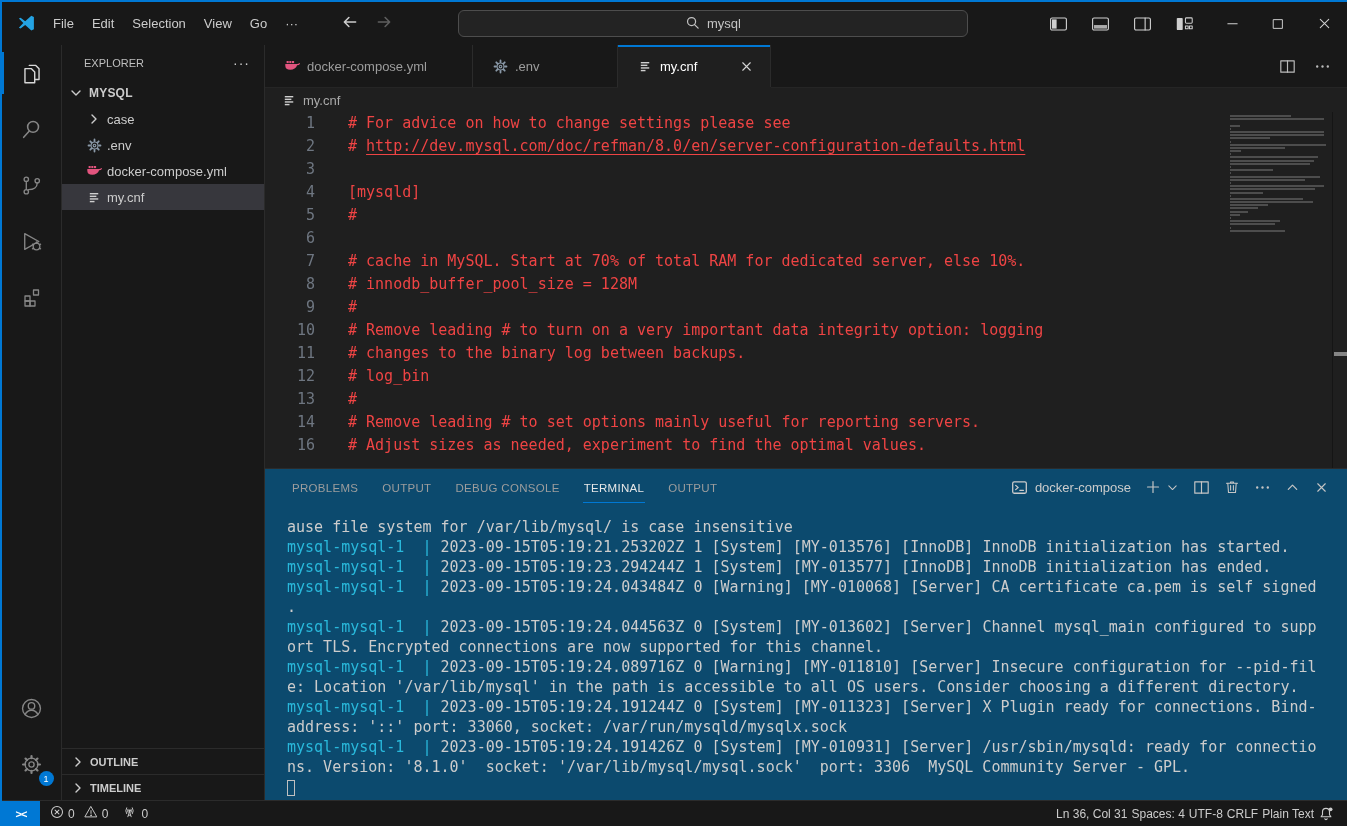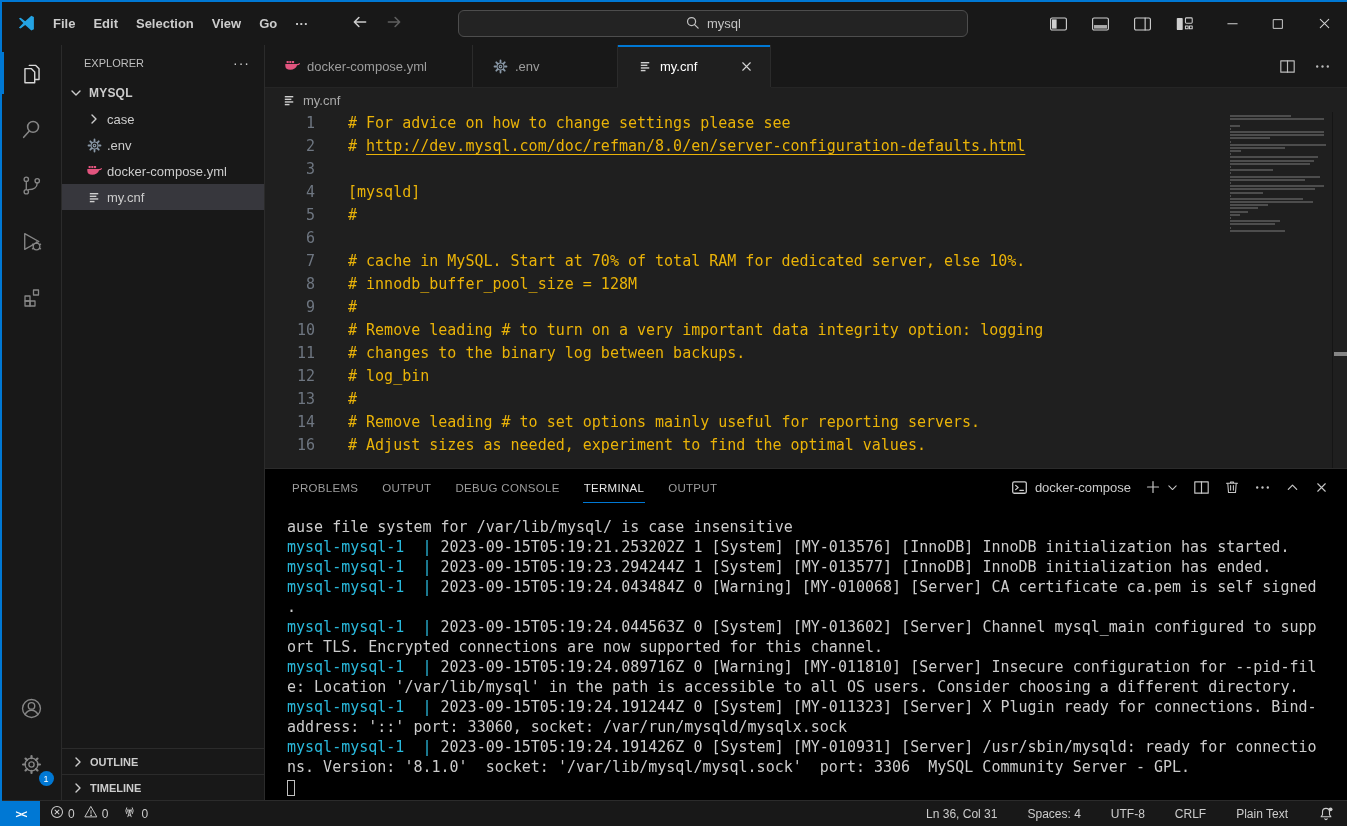--- a/index.html
+++ b/index.html
@@ -4,21 +4,21 @@
 <style>
   * { margin:0; padding:0; box-sizing:border-box; }
   html,body { width:1347px; height:826px; background:#101010; }
   body { font-family:"Liberation Sans","DejaVu Sans",sans-serif; font-size:13px; color:#cccccc; overflow:hidden; }
 
   .window { width:1347px; height:826px; background:#181818; border-top:2px solid #0078d4; border-left:2px solid #0078d4; display:flex; flex-direction:column; overflow:hidden; }
 
   
   .titlebar { height:43px; flex:0 0 auto; display:flex; align-items:center; background:#181818; position:relative; }
   .logo { margin:0 8px 0 12px; display:flex; }
-  .menus { display:flex;font-weight:bold; }
+  .menus { display:flex; }
   .menu-item { padding:5px 9px; color:#cccccc; border-radius:5px; }
   .nav-arrows { display:flex; gap:16px; margin-left:34px; align-items:center; }
   .nav-fwd { color:#5f5f5f; }
   .nav-back { color:#cccccc; }
   .command-center { position:absolute; left:456px; top:8px; width:510px; height:27px; background:#232323; border:1px solid #4d4d4d; border-radius:6px; display:flex; align-items:center; justify-content:center; gap:7px; color:#c3c3c3; }
   .tb-right { margin-left:auto; display:flex; align-items:center; height:100%; }
   .layout-icons { display:flex; gap:13px; margin-right:10px; color:#cfcfcf; }
   .layout-icons .tbtn { padding:4px 5px; display:flex; }
   .win-btn { width:46px; height:100%; display:flex; align-items:center; justify-content:center; color:#d0d0d0; }
 
@@ -48,47 +48,47 @@
   .tabbar { height:43px; flex:0 0 auto; background:#181818; display:flex; align-items:stretch; border-bottom:1px solid #252525; }
   .tab { display:flex; align-items:center; gap:7px; padding:0 14px 0 19px; font-size:13px; color:#9d9d9d; background:#181818; border-right:1px solid #2b2b2b; position:relative; }
   .tab.active { background:#1f1f1f; color:#ffffff; box-shadow:0 1px 0 #1f1f1f; }
   .tab.active::before { content:""; position:absolute; top:0; left:0; right:0; height:2px; background:#0078d4; }
   .tab-close { margin-left:auto; display:flex; color:#d4d4d4; padding:2px; }
   .tab-actions { margin-left:auto; display:flex; align-items:center; gap:18px; padding-right:16px; color:#bbbbbb; }
   .breadcrumb { height:24px; flex:0 0 auto; display:flex; align-items:center; gap:6px; padding-left:16px; font-size:13px; color:#a9a9a9; background:#1f1f1f; }
   .editor-body { height:356px; flex:0 0 auto; position:relative; overflow:hidden; font-family:"DejaVu Sans Mono",monospace; font-size:15px; line-height:23px; }
   .code-line { display:flex; height:23px; }
   .ln { width:50px; flex:0 0 auto; text-align:right; color:#6e7681; }
-  .code { padding-left:33px; white-space:pre; color:#eab308; }
+  .code { padding-left:33px; white-space:pre; color:#ef4444; }
   .code .lnk { text-decoration:underline; text-underline-offset:3px; }
   .minimap { position:absolute; top:3px; right:15px; width:102px; }
   .mm-bar { height:2px; margin-bottom:1.2px; background:#4d4d4d; }
   .scrollbar-v { position:absolute; top:0; right:0; width:15px; height:100%; border-left:1px solid #151515; }
   .scroll-thumb { position:absolute; top:240px; left:1px; right:0; height:4px; background:#858585; }
 
   
-  .panel { height:332px; flex:0 0 auto; border-top:1px solid #2b2b2b; background:#000000; display:flex; flex-direction:column; }
+  .panel { height:332px; flex:0 0 auto; border-top:1px solid #2b2b2b; background:#0c4a6e; display:flex; flex-direction:column; }
   .panel-tabs { height:36px; flex:0 0 auto; display:flex; align-items:center; gap:22px; padding-left:26px; }
   .ptab { font-size:11.5px; letter-spacing:.3px; color:#9d9d9d; padding:10px 1px 8px; border-bottom:1px solid transparent; }
   .ptab.active { color:#e7e7e7; border-bottom-color:#0078d4; }
   .panel-right { margin-left:auto; display:flex; align-items:center; gap:14px; padding-right:18px; color:#c5c5c5; }
   .term-chip { display:flex; align-items:center; gap:7px; color:#cccccc; }
   .pbtn { display:flex; align-items:center; }
   .plus-chev { display:flex; align-items:center; gap:5px; }
   .terminal { flex:1; overflow:hidden; padding:12px 0 0 22px; font-family:"DejaVu Sans Mono",monospace; font-size:15px; line-height:20px; color:#cccccc; }
   .t-line { white-space:pre; height:20px; }
   .t-prefix { color:#29b8db; }
   .t-cursor { display:inline-block; width:8px; height:16px; border:1px solid #c0c0c0; vertical-align:text-bottom; }
 
   
   .statusbar { height:26px; flex:0 0 auto; background:#181818; border-top:1px solid #2b2b2b; display:flex; align-items:center; font-size:12px; color:#cccccc; }
   .remote { width:38px; height:100%; background:#0078d4; color:#ffffff; display:flex; align-items:center; justify-content:center; font-weight:bold; font-size:11px; letter-spacing:-1px; }
   .sb-left { display:flex; align-items:center; gap:14px; margin-left:10px; }
   .stat-group { display:flex; align-items:center; gap:4px; }
-  .sb-right { margin-left:auto; display:flex; align-items:center; gap:30px; padding-right:13px; }
+  .sb-right { margin-left:auto; display:flex; align-items:center; gap:4px; padding-right:13px; }
   .sb-item { white-space:nowrap; }
 </style>
 </head>
 <body>
 
 <div class="window">
 
   <div class="titlebar">
     <span class="logo">
         <svg width="22" height="22" viewBox="0 0 24 24">

